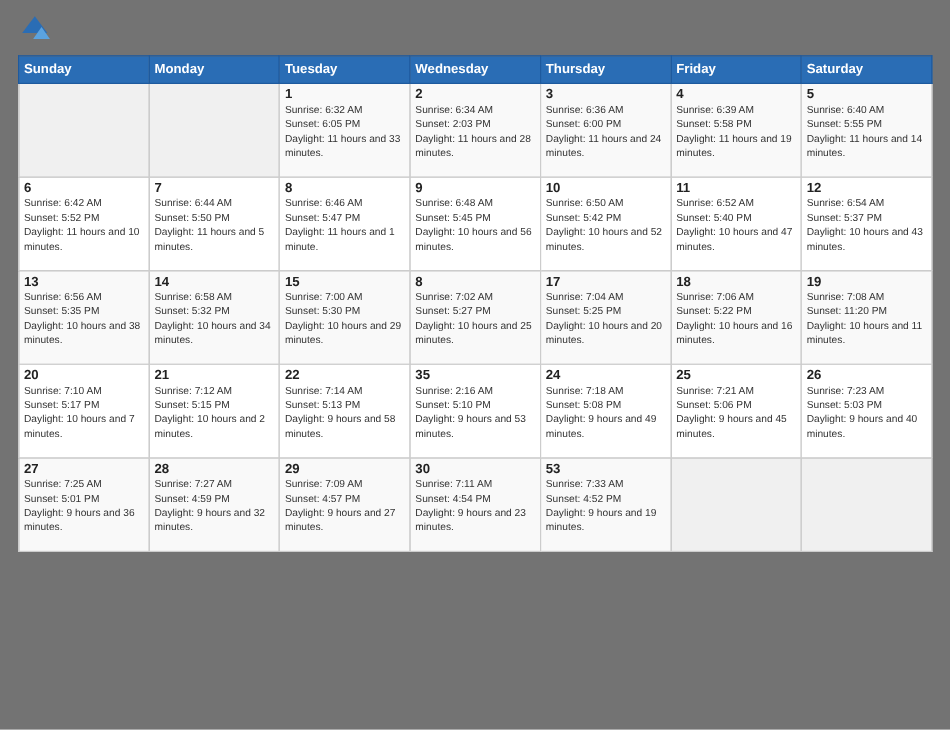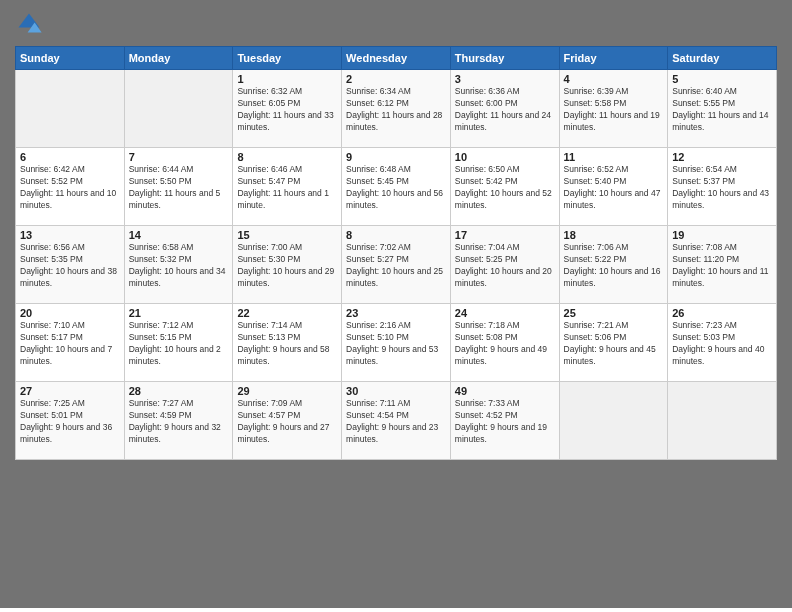--- a/index.html
+++ b/index.html
@@ -142,21 +142,21 @@
           <div class="day-info">
             <span>Sunrise: 6:32 AM</span><br>
             <span>Sunset: 6:05 PM</span><br>
             <span>Daylight: 11 hours and 33 minutes.</span>
           </div>
         </td>
           <td>
           <span class="day-num">2</span>
           <div class="day-info">
             <span>Sunrise: 6:34 AM</span><br>
-            <span>Sunset: 6:12 PM</span><br>
+            <span>Sunset: 2:03 PM</span><br>
             <span>Daylight: 11 hours and 28 minutes.</span>
           </div>
         </td>
           <td>
           <span class="day-num">3</span>
           <div class="day-info">
             <span>Sunrise: 6:36 AM</span><br>
             <span>Sunset: 6:00 PM</span><br>
             <span>Daylight: 11 hours and 24 minutes.</span>
           </div>
@@ -313,21 +313,21 @@
         </td>
           <td>
           <span class="day-num">22</span>
           <div class="day-info">
             <span>Sunrise: 7:14 AM</span><br>
             <span>Sunset: 5:13 PM</span><br>
             <span>Daylight: 9 hours and 58 minutes.</span>
           </div>
         </td>
           <td>
-          <span class="day-num">23</span>
+          <span class="day-num">35</span>
           <div class="day-info">
             <span>Sunrise: 2:16 AM</span><br>
             <span>Sunset: 5:10 PM</span><br>
             <span>Daylight: 9 hours and 53 minutes.</span>
           </div>
         </td>
           <td>
           <span class="day-num">24</span>
           <div class="day-info">
             <span>Sunrise: 7:18 AM</span><br>
@@ -379,21 +379,21 @@
         </td>
           <td>
           <span class="day-num">30</span>
           <div class="day-info">
             <span>Sunrise: 7:11 AM</span><br>
             <span>Sunset: 4:54 PM</span><br>
             <span>Daylight: 9 hours and 23 minutes.</span>
           </div>
         </td>
           <td>
-          <span class="day-num">49</span>
+          <span class="day-num">53</span>
           <div class="day-info">
             <span>Sunrise: 7:33 AM</span><br>
             <span>Sunset: 4:52 PM</span><br>
             <span>Daylight: 9 hours and 19 minutes.</span>
           </div>
         </td>
           <td class="empty-cell"></td>
           <td class="empty-cell"></td>
         </tr>
       </tbody>

